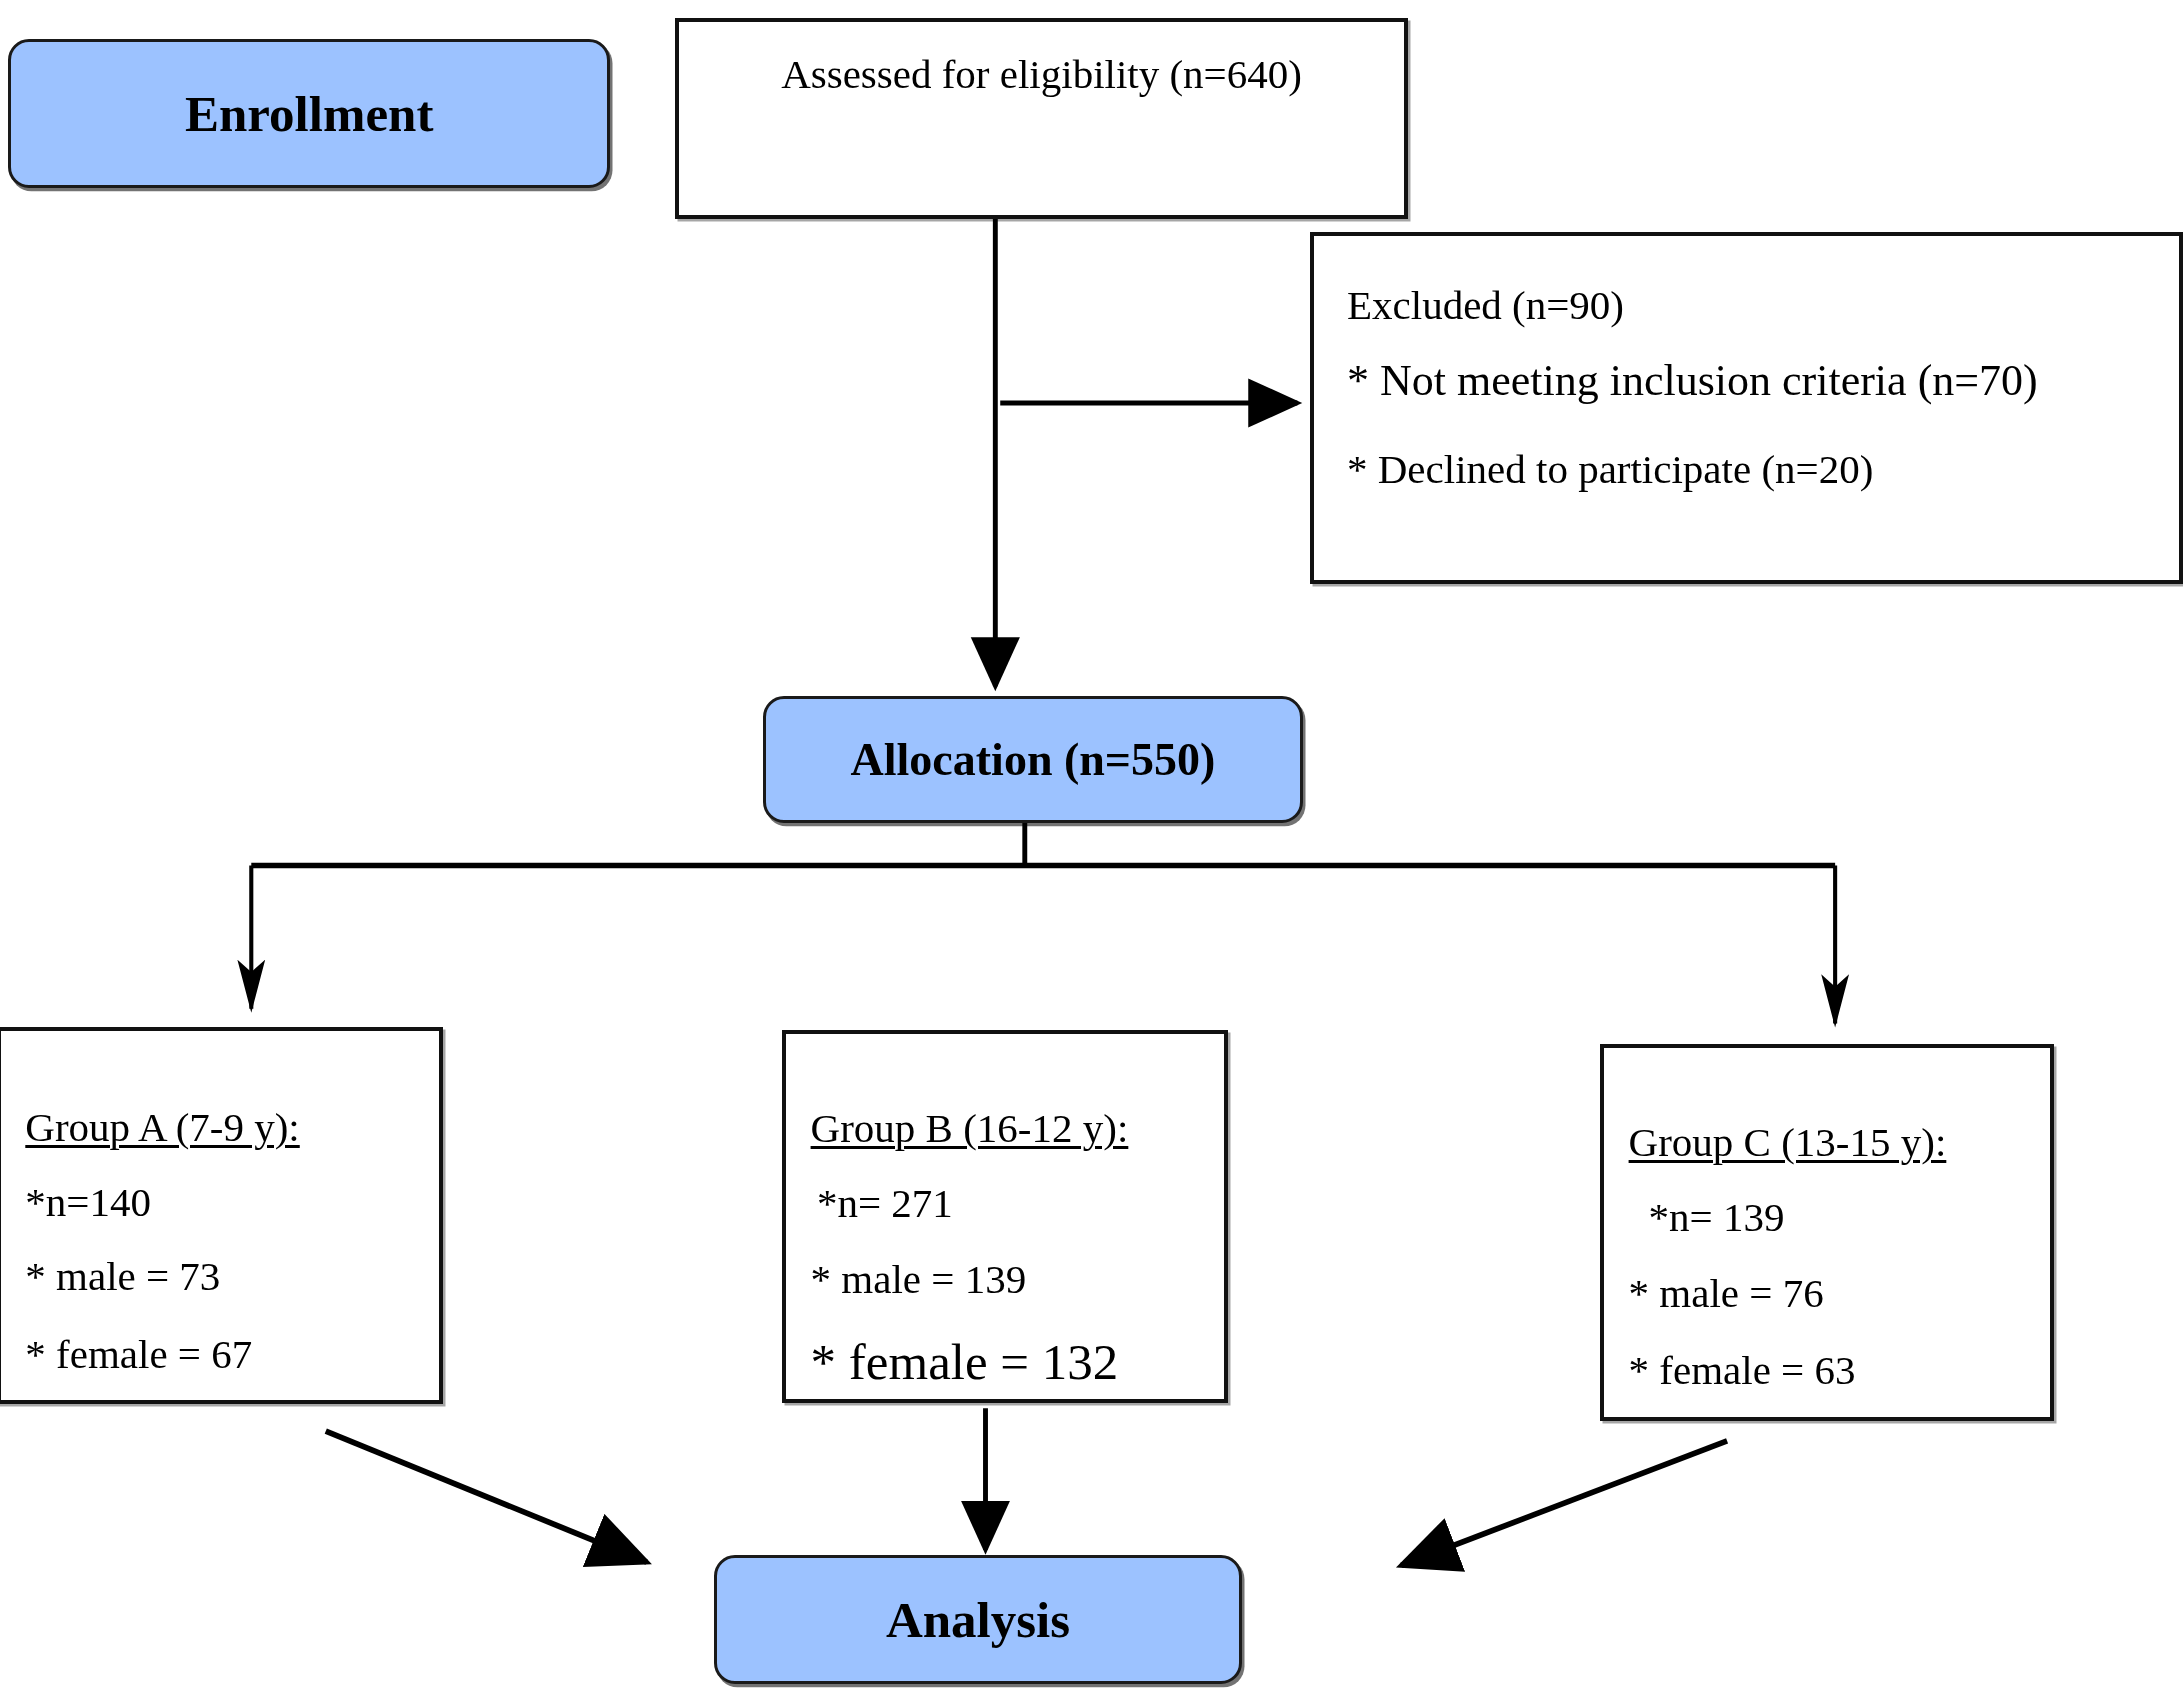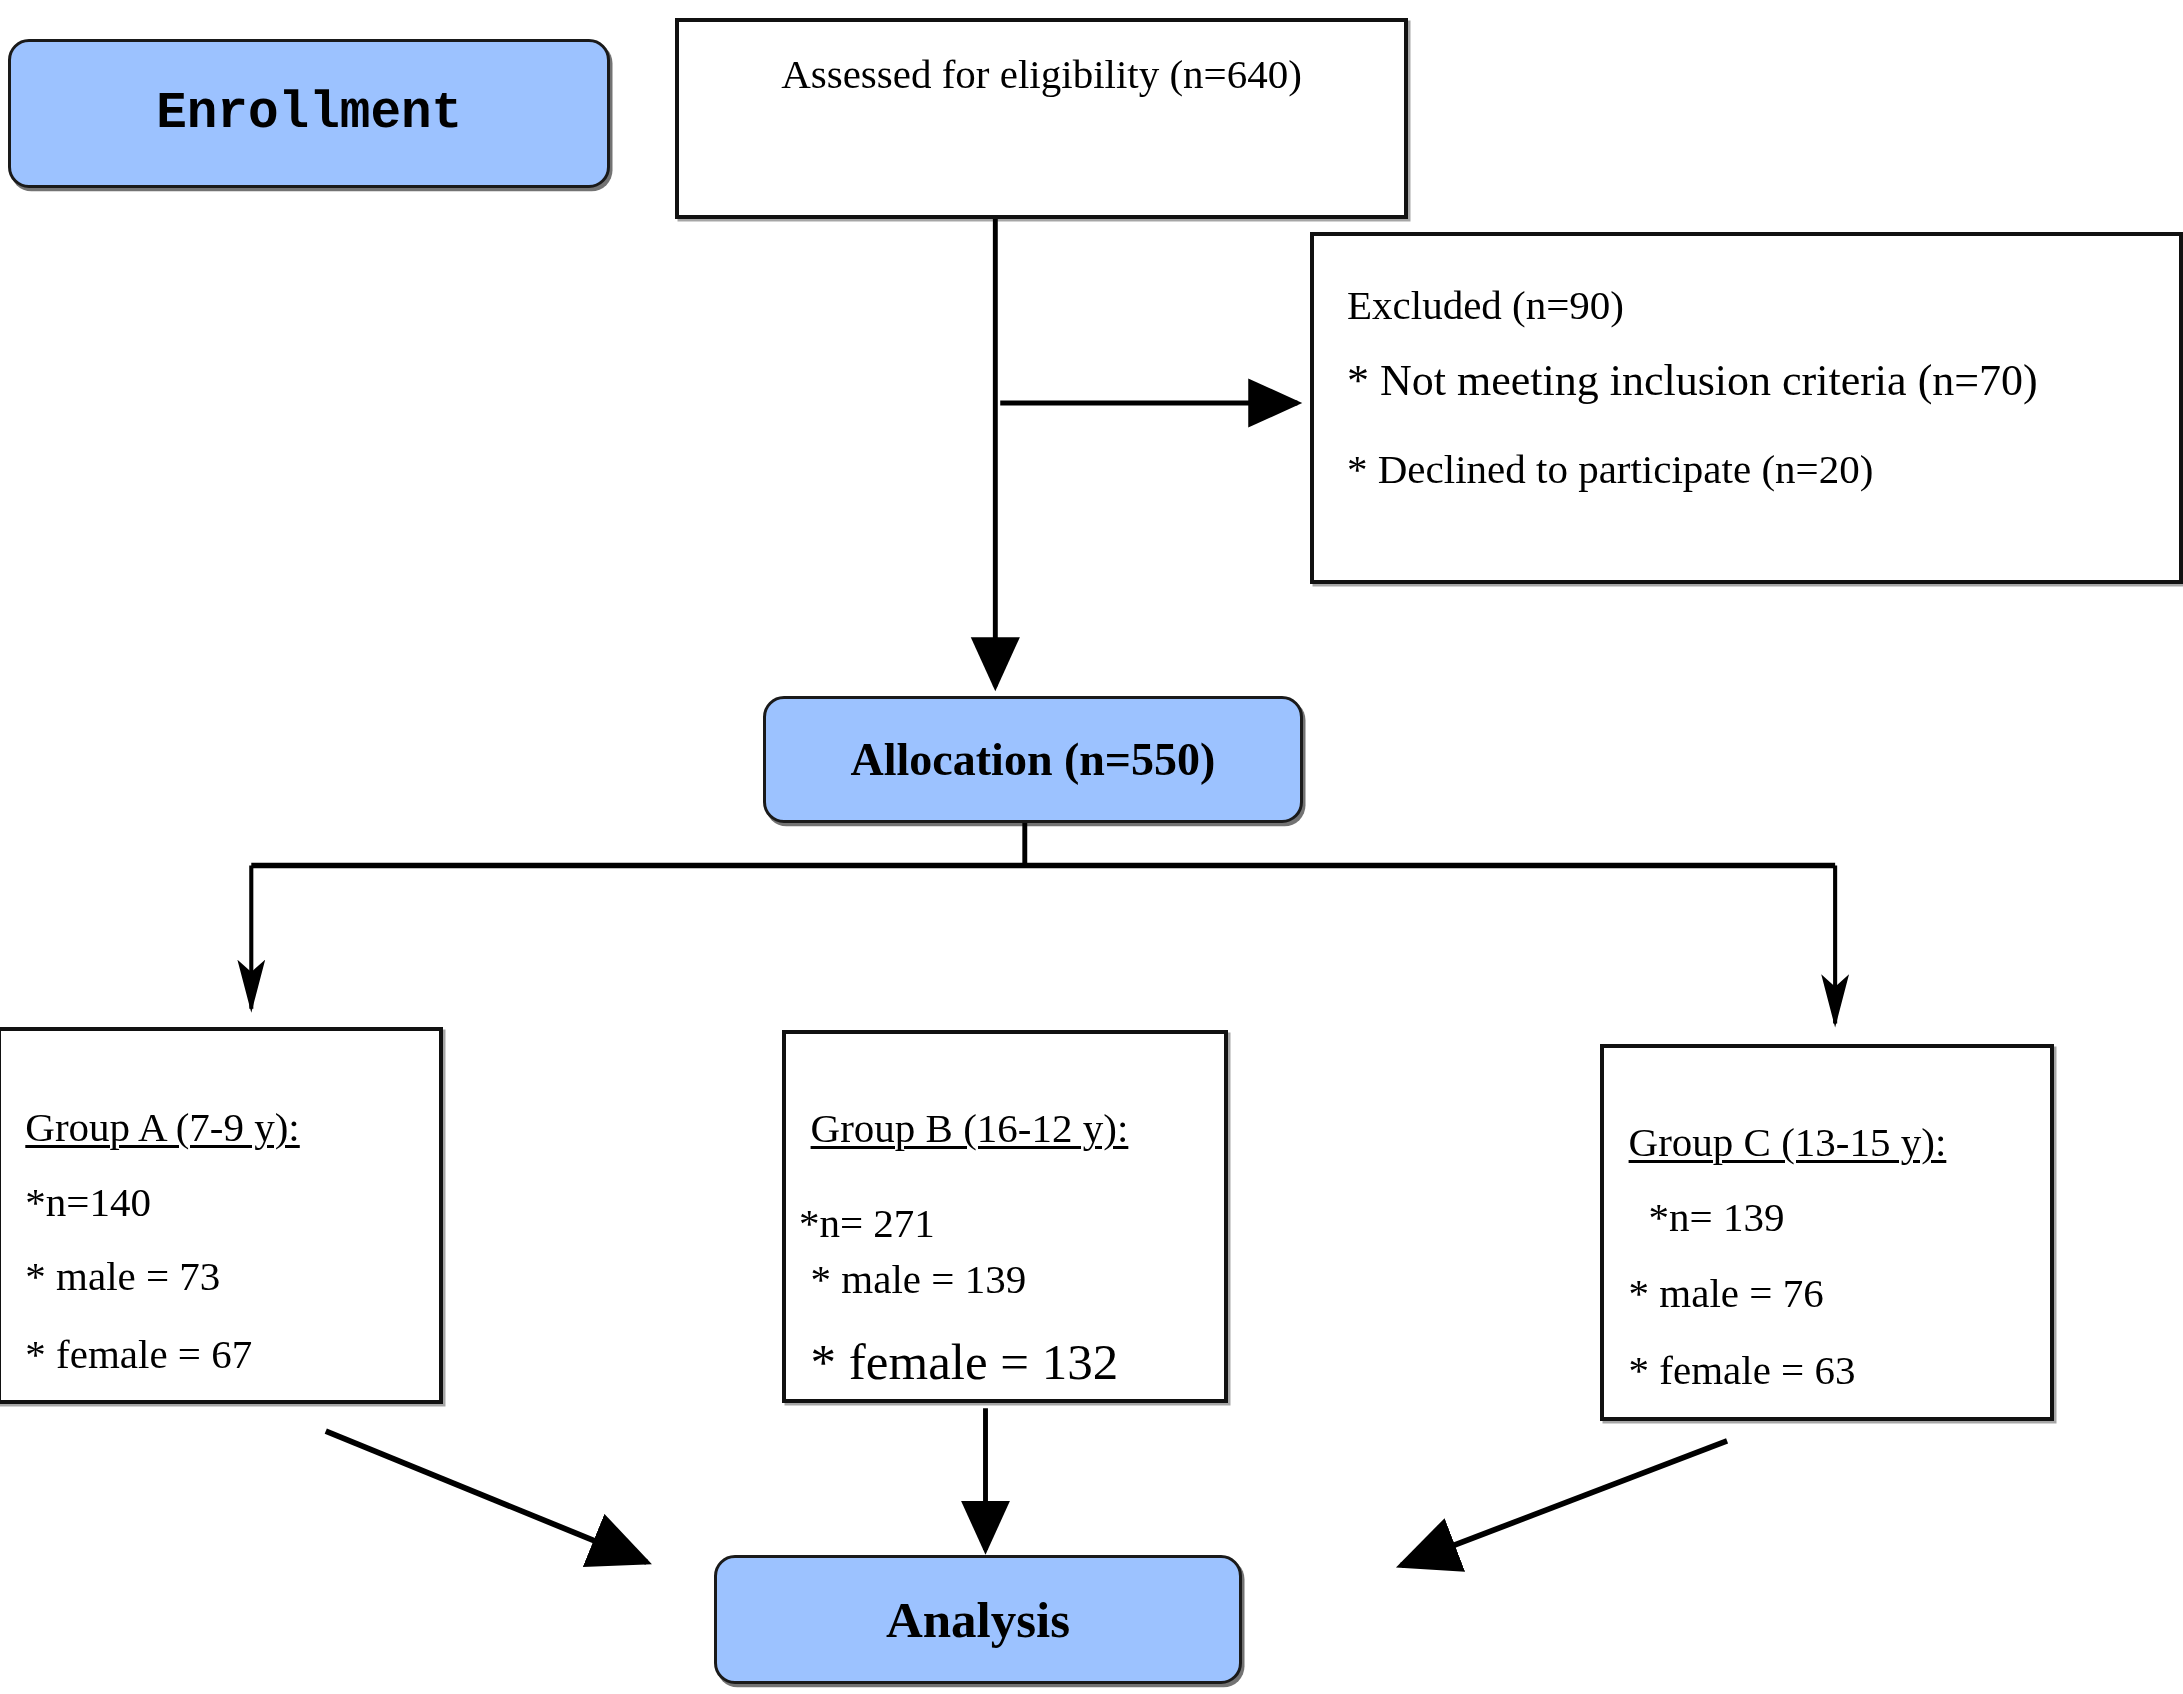--- a/index.html
+++ b/index.html
@@ -97,21 +97,21 @@
 
     <g>
       <path d="M1204,1720 L1204,1893" stroke="#000000" stroke-width="6" fill="none" marker-end="url(#arrowFill)"></path>
     </g>
 
     <g>
       <path d="M2110,1760 L1712,1912" stroke="#000000" stroke-width="7" fill="none" marker-end="url(#arrowFill)"></path>
     </g>
   </svg>
 
-  <div class="node stage" style="left:8.2px; top:39px; width:602px; height:149px; font-size:51px;font-family:Liberation Mono, monospace;">
+  <div class="node stage" style="left:8.2px; top:39px; width:602px; height:149px; font-size:51px;">
     <span>Enrollment</span>
   </div>
 
   <div class="node rect" style="left:675px; top:0px; width:733px; height:201px;margin-top:18px;">
     <div class="rect-inner line-text" style="top:29.5px; left:0; text-align:center; font-size:41px;">Assessed for eligibility (n=640)</div>
   </div>
 
   <div class="node rect" style="left:1310px; top:232px; width:873px; height:352px;">
     <div class="rect-inner line-text" style="top:47px; left:33px; font-size:41px;">Excluded (n=90)</div>
     <div class="rect-inner line-text" style="top:121px; left:33px; font-size:44px;">* Not meeting inclusion criteria (n=70)</div>
@@ -124,21 +124,21 @@
 
   <div class="node rect" style="left:-3.3px; top:1027px; width:446px; height:377px;">
     <div class="rect-inner line-text group-title" style="top:74px; left:24.6px; font-size:41px;">Group A (7-9 y):</div>
     <div class="rect-inner line-text" style="top:149px; left:24.6px; font-size:41px;">*n=140</div>
     <div class="rect-inner line-text" style="top:223px; left:24.6px; font-size:41px;">* male = 73</div>
     <div class="rect-inner line-text" style="top:301px; left:24.6px; font-size:41px;">* female = 67</div>
   </div>
 
   <div class="node rect" style="left:782px; top:1030px; width:446px; height:373px;">
     <div class="rect-inner line-text group-title" style="top:72px; left:24.6px; font-size:41px;">Group B (16-12 y):</div>
-    <div class="rect-inner line-text" style="top:147px; left:13px; font-size:41px;margin-top:20px;">*n= 271</div>
+    <div class="rect-inner line-text" style="top:147px; left:31px; font-size:41px;">*n= 271</div>
     <div class="rect-inner line-text" style="top:223px; left:24.6px; font-size:41px;">* male = 139</div>
     <div class="rect-inner line-text" style="top:300px; left:24.6px; font-size:51px;">* female = 132</div>
   </div>
 
   <div class="node rect" style="left:1600px; top:1044px; width:454px; height:377px;">
     <div class="rect-inner line-text group-title" style="top:72px; left:24.6px; font-size:41px;">Group C (13-15 y):</div>
     <div class="rect-inner line-text" style="top:147px; left:24.6px; font-size:41px;margin-left:20px;">*n= 139</div>
     <div class="rect-inner line-text" style="top:223px; left:24.6px; font-size:41px;">* male = 76</div>
     <div class="rect-inner line-text" style="top:300px; left:24.6px; font-size:41px;">* female = 63</div>
   </div>

